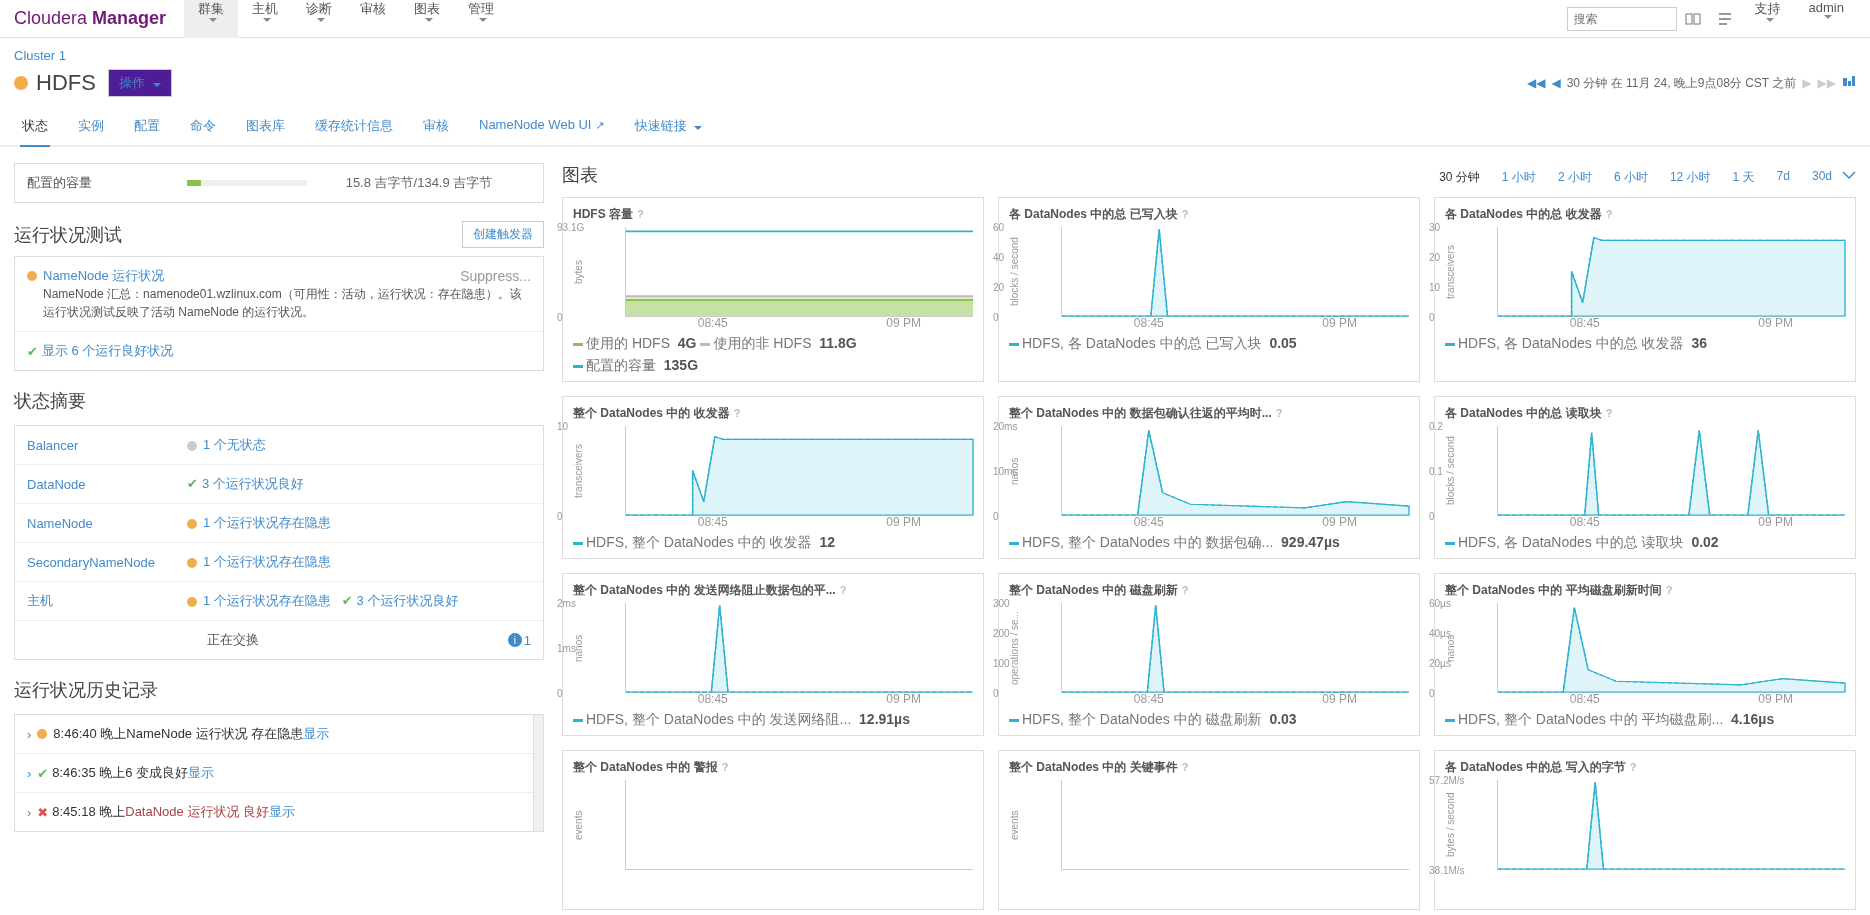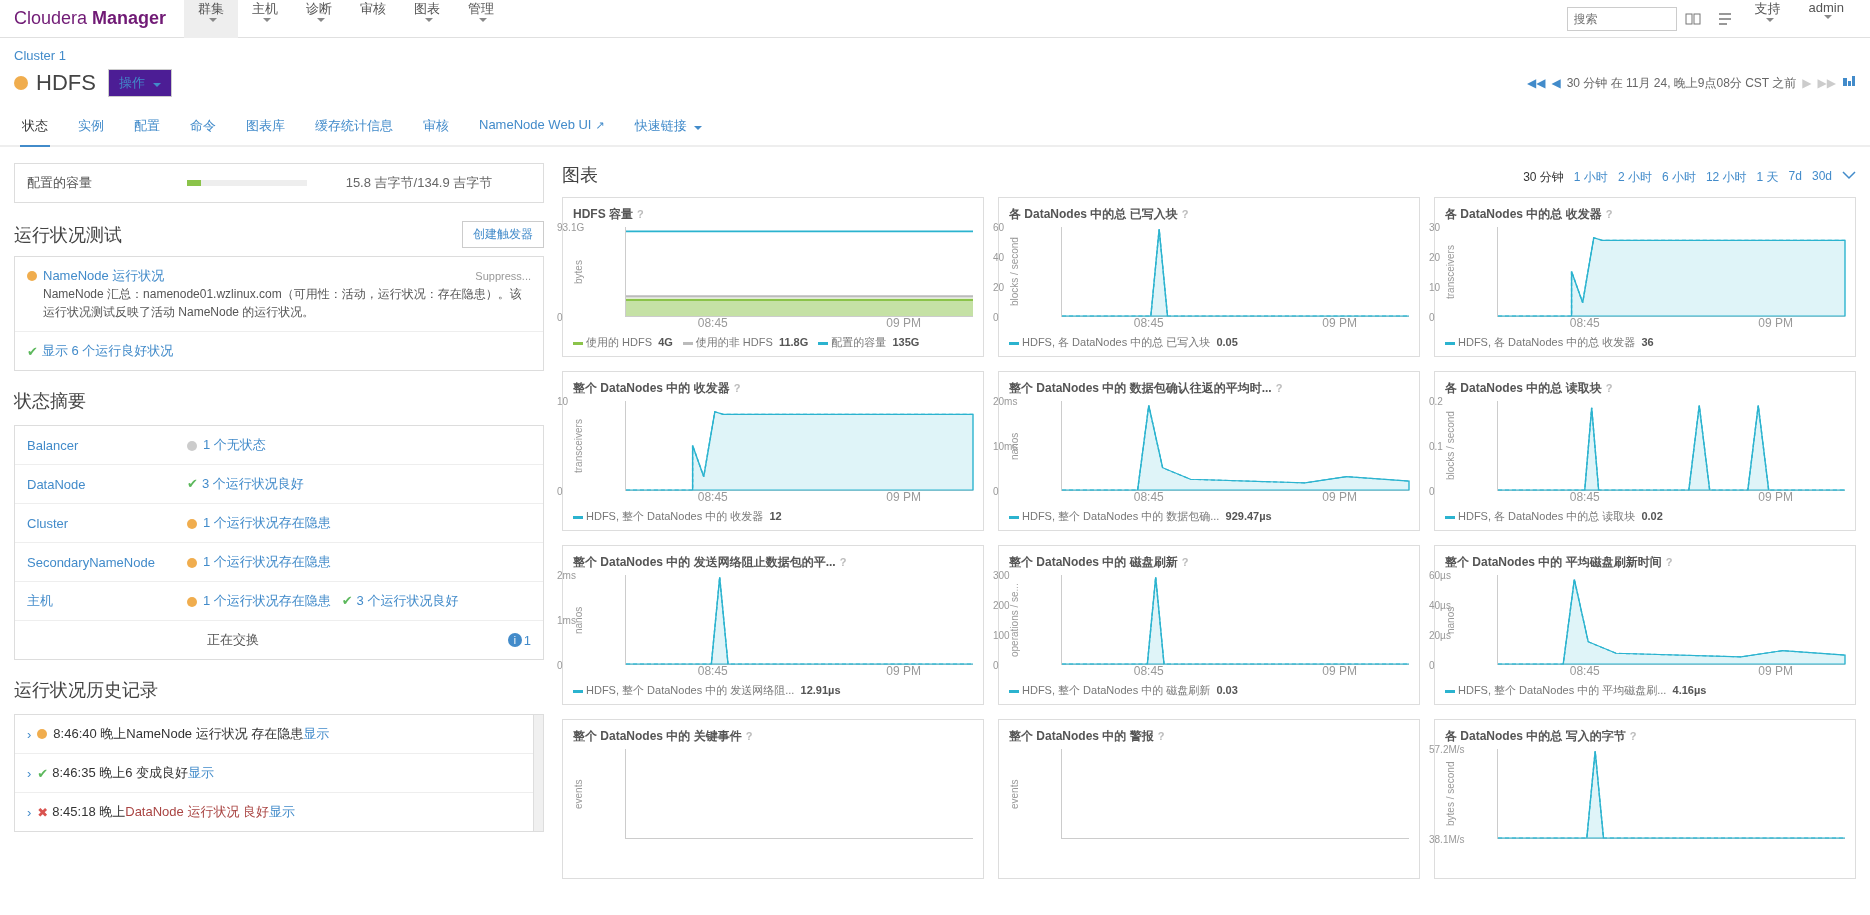--- a/index.html
+++ b/index.html
@@ -38,37 +38,37 @@
 .bar { height:6px; background:#eee; position:relative; width:100%;}
 .bar .fill { position:absolute; height:100%; background:#8bc34a;}
 .healthhead { display:flex; align-items:center; margin-bottom:8px;}
 .btn-outline { border:1px solid #ccc; background:#fff; padding:4px 10px; color:#428bca; cursor:pointer; margin-left:auto; font-size:12px;}
 .health-expand { color:#428bca; cursor:pointer;}
 .dot { width:10px; height:10px; border-radius:50%; display:inline-block; margin-right:6px; vertical-align:middle;}
 .dot.yellow { background:#f0ad4e;}
 .dot.gray  { background:#ccc;}
 .check { color:#5cb85c; margin-right:4px;}
 .desc { color:#555; font-size:12px; line-height:1.5; padding-left:16px;}
-.suppress { color:#999; font-size:11px; margin-left:auto;}
+.suppress { color:#999; font-size:14px; margin-left:auto;}
 .status-table .row .label { flex:0 0 160px;}
 .chev { color:#428bca; margin-right:6px; cursor:pointer;}
 .infoicon { display:inline-flex; width:14px; height:14px; border-radius:50%; background:#428bca; color:#fff; align-items:center; justify-content:center; font-size:10px; margin-left:4px;}
 .chartarea-head { display:flex; align-items:baseline; margin-bottom:10px;}
-.time-links { margin-left:auto; font-size:12px; display:flex; gap:10px;text-align:center;}
+.time-links { margin-left:auto; font-size:12px; display:flex; gap:22px;text-align:center;}
 .time-links span.active { color:#333;}
 .chart-grid { display:grid; grid-template-columns: repeat(3, 1fr); gap:14px;}
 .chart-card { border:1px solid #ddd; padding:8px 10px 6px; min-height:160px; position:relative;}
 .chart-title { font-size:12px; color:#555; font-weight:bold; margin-bottom:4px; white-space:nowrap; overflow:hidden; text-overflow:ellipsis;}
 .qicon { color:#bbb; font-size:11px; margin-left:4px;}
 .chartbody { display:flex; height:90px;}
 .ylabel { writing-mode: vertical-rl; transform: rotate(180deg); font-size:10px; color:#999; width:14px; text-align:center;}
 .plot { flex:1; border-left:1px solid #ccc; border-bottom:1px solid #ccc; position:relative; margin-left:4px;}
 .ytick { position:absolute; left:-30px; font-size:10px; color:#999; transform:translateY(50%);}
 .xtick { position:absolute; bottom:-14px; font-size:12px; color:#999; transform:translateX(-50%);}
-.legend { font-size:11px; color:#777; margin-top:18px; display:flex; flex-wrap:wrap; gap:4px 10px;}
+.legend { font-size:14px; color:#777; margin-top:18px; display:flex; flex-wrap:wrap; gap:4px 4px;}
 .legend .swatch { display:inline-block; width:10px; height:3px; vertical-align:middle; margin-right:3px;}
 .scrollbar-stub { width:10px; background:#f0f0f0; border-left:1px solid #ddd;}
 svg { overflow: visible; }
 .area { fill: rgba(43,179,207,0.15); stroke:#2bb3cf; stroke-width:1; }
 .area.dash { stroke-dasharray: 3 2; fill:none;}
 .line-gn { stroke:#8bc34a; stroke-width:2; fill:none;}
 .line-gy { stroke:#bbb; stroke-width:2; fill:none;}
 .line-cy { stroke:#2bb3cf; stroke-width:1.5; fill:none;}
 .fill-gn { fill:#c5e1a5;}
 .badge-red { color:#a94442;}
@@ -196,21 +196,21 @@
     <div class="panel status-table" id="status-table">
         <div class="row">
           <div class="label"><a>Balancer</a></div>
     <div class="value"><span class="dot gray"></span><a>1 个无状态</a></div>
         </div>
         <div class="row">
           <div class="label"><a>DataNode</a></div>
     <div class="value"><span class="check">✔</span><a>3 个运行状况良好</a></div>
         </div>
         <div class="row">
-          <div class="label"><a>Cluster</a></div>
+          <div class="label"><a>NameNode</a></div>
     <div class="value"><span class="dot yellow"></span><a>1 个运行状况存在隐患</a></div>
         </div>
         <div class="row">
           <div class="label"><a>SecondaryNameNode</a></div>
     <div class="value"><span class="dot yellow"></span><a>1 个运行状况存在隐患</a></div>
         </div>
         <div class="row">
           <div class="label"><a>主机</a></div>
     <div class="value"><span class="dot yellow"></span><a>1 个运行状况存在隐患</a> &nbsp; <span class="check">✔</span><a>3 个运行状况良好</a></div>
         </div>
@@ -433,30 +433,30 @@
       <div class="plot"><svg width="100%" height="100%" viewBox="0 0 250 80" preserveAspectRatio="none">
       <path d="M0 80 L47 80 L55 4 L65 60 L85 70.4 L175 73.60000000000001 L205 68 L250 72 L250 80 L0 80 Z" class="area"></path>
       <path d="M0 80 L47 80 L55 4 L65 60 L85 70.4 L175 73.60000000000001 L205 68 L250 72" class="area dash"></path>
               </svg><span class="xtick" style="left:25%">08:45</span><span class="xtick" style="left:80%">09 PM</span></div>
     </div>
     <div class="legend">
             <span><span class="swatch" style="background:#2bb3cf"></span>HDFS, 整个 DataNodes 中的 平均磁盘刷... &nbsp;<b style="color:#555">4.16µs</b></span>
           </div>
         </div>
         <div class="chart-card">
-          <div class="chart-title">整个 DataNodes 中的 关键事件<span class="qicon">?</span></div>
+          <div class="chart-title">整个 DataNodes 中的 警报<span class="qicon">?</span></div>
     <div class="chartbody">
       <div class="ylabel">events</div>
       <div style="width:34px;position:relative"></div>
       <div class="plot"></div>
     </div>
     <div class="legend"></div>
         </div>
         <div class="chart-card">
-          <div class="chart-title">整个 DataNodes 中的 警报<span class="qicon">?</span></div>
+          <div class="chart-title">整个 DataNodes 中的 关键事件<span class="qicon">?</span></div>
     <div class="chartbody">
       <div class="ylabel">events</div>
       <div style="width:34px;position:relative"></div>
       <div class="plot"></div>
     </div>
     <div class="legend"></div>
         </div>
         <div class="chart-card">
           <div class="chart-title">各 DataNodes 中的总 写入的字节<span class="qicon">?</span></div>
     <div class="chartbody">

